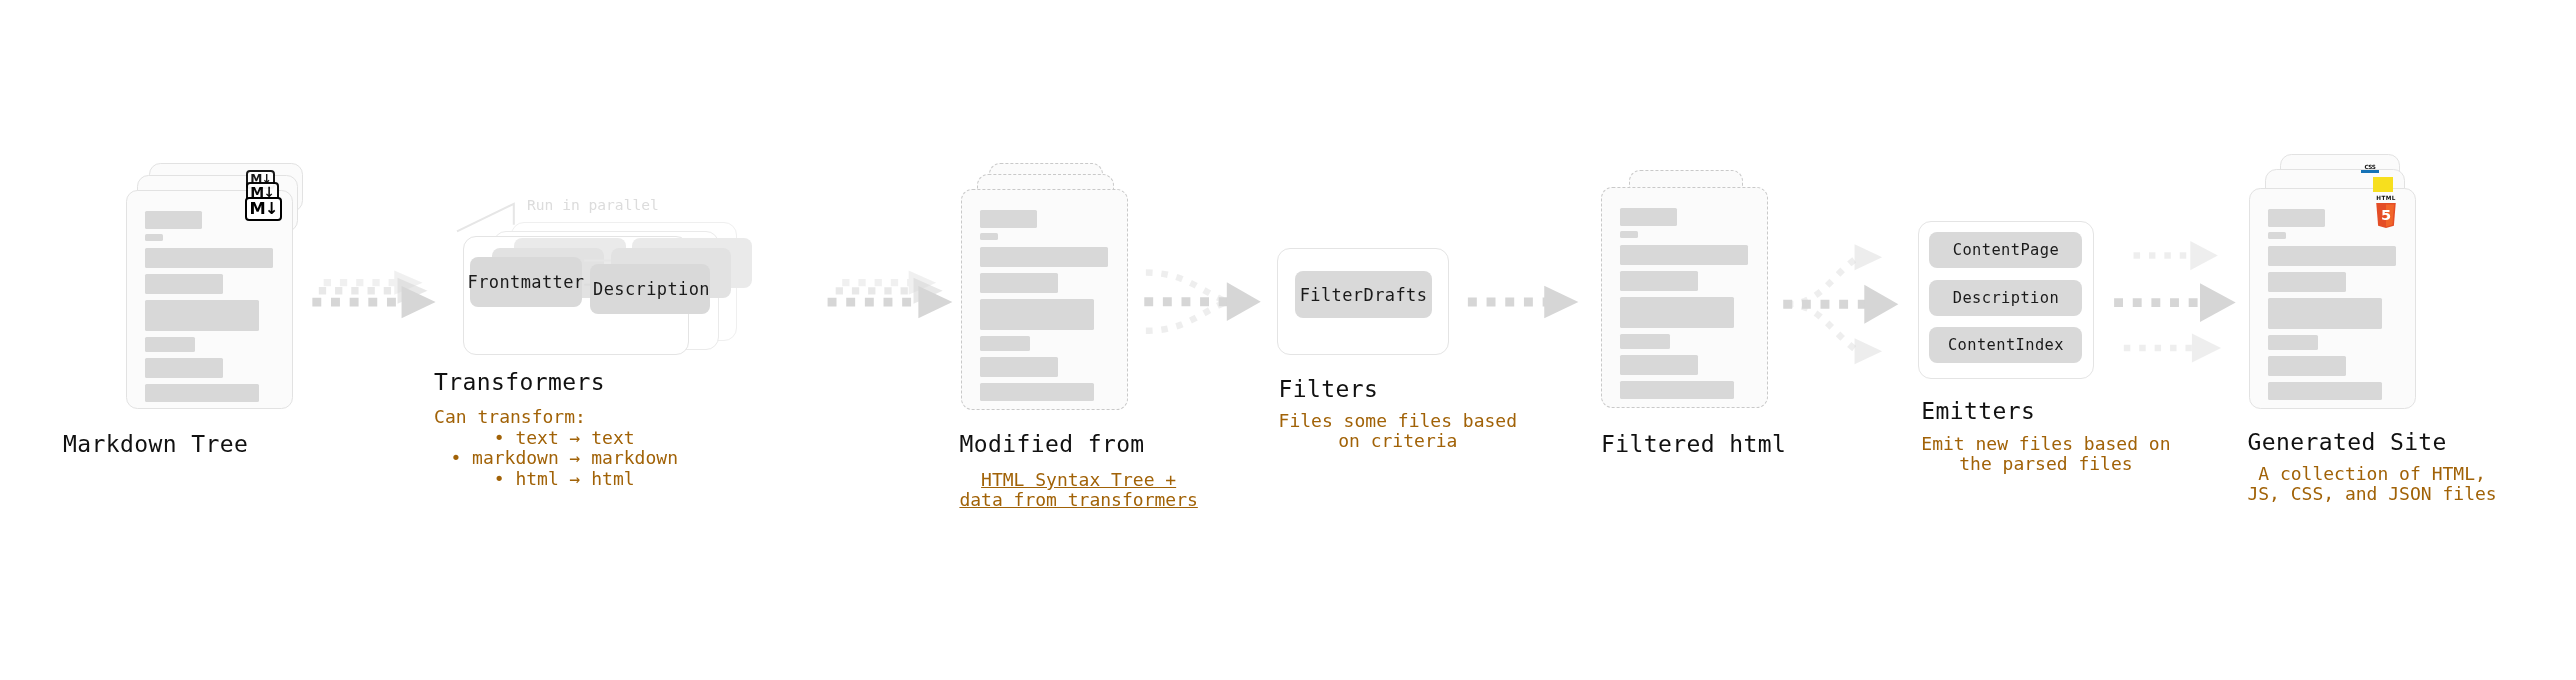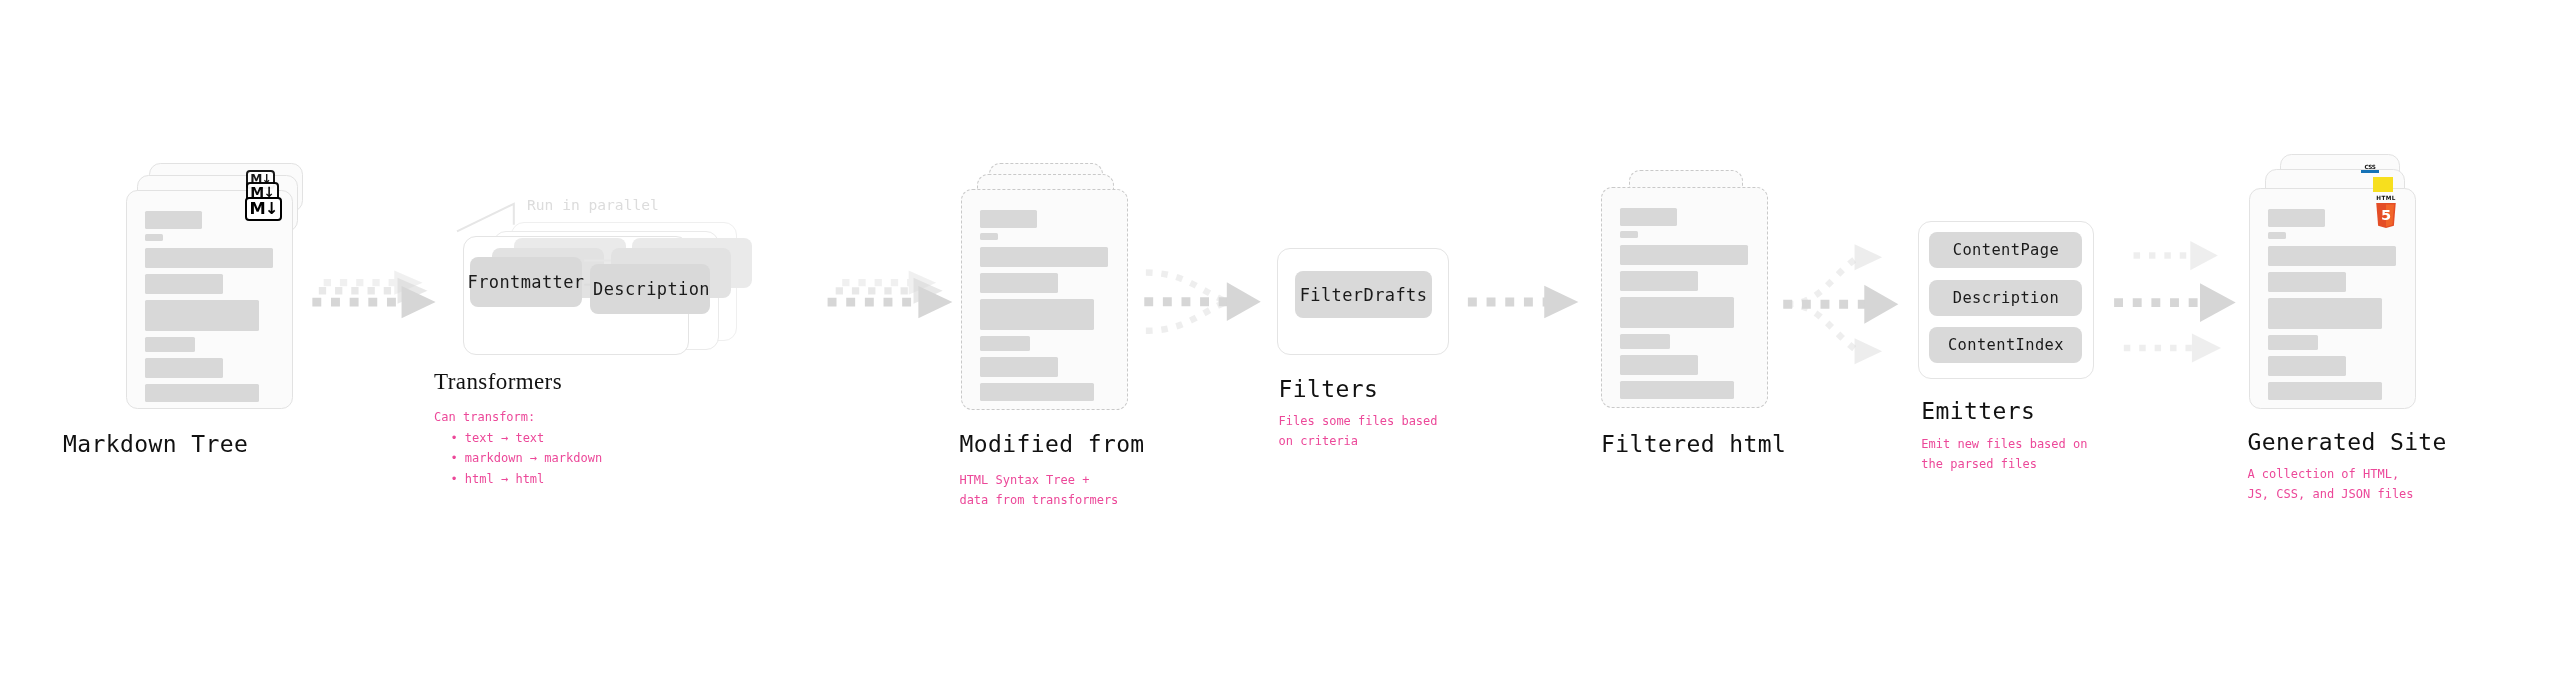--- a/index.html
+++ b/index.html
@@ -93,24 +93,25 @@
   
   .title {
     position: absolute;
     font-size: 23px;
     color: #111111;
     letter-spacing: 0.4px;
     white-space: nowrap;
   }
   .subtitle {
     position: absolute;
-    font-size: 12px;
+    font-size: 18px;
     line-height: 20.3px;
-    color: #ec4899;
+    color: #a16207;
     white-space: pre;
+    text-align: center;
   }
   .annot {
     position: absolute;
     font-size: 14.6px;
     color: #dcdcdc;
     white-space: nowrap;
   }
 
   .bullets { list-style: none; }
   .bullets li { white-space: pre; }
@@ -202,21 +203,21 @@
         <polygon points="44,32 56,38 44,44"></polygon>
       </g>
     </svg>
 
     <div class="chip" style="left:193px; top:49px; width:120px; height:50px; background:#eaeaea; font-size:0;"></div>
     <div class="chip" style="left:172px; top:59px; width:120px; height:50px; background:#e2e2e2; font-size:0;"></div>
     <div class="chip" style="left:151px; top:75px; width:120px; height:50px;justify-content:flex-end;">
       <span>Description</span>
     </div>
 
-    <div class="title" style="left:-4.9px; top:180px;font-family:Liberation Serif, serif;">Transformers</div>
+    <div class="title" style="left:-4.9px; top:180px;">Transformers</div>
 
     <div class="subtitle" style="left:-4.9px; top:218px;">Can transform:</div>
 
     <ul class="bullets" style="position:absolute; left:11.4px; top:239px;">
       <li class="subtitle" style="position:relative; left:0; top:0;">• text → text</li>
       <li class="subtitle" style="position:relative; left:0; top:0;">• markdown → markdown</li>
       <li class="subtitle" style="position:relative; left:0; top:0;">• html → html</li>
     </ul>
   </div>
 
@@ -246,21 +247,21 @@
         <div class="skel" style="left:18px; top:57px; width:128px; height:19.5px;"></div>
         <div class="skel" style="left:18px; top:83px; width:78px; height:19.5px;"></div>
         <div class="skel" style="left:18px; top:109px; width:114px; height:31px;"></div>
         <div class="skel" style="left:18px; top:146px; width:50px; height:14.6px;"></div>
         <div class="skel" style="left:18px; top:167px; width:78px; height:19.5px;"></div>
         <div class="skel" style="left:18px; top:193px; width:114px; height:18px;"></div>
       </div>
     </div>
 
     <div class="title" style="left:-1.6px; top:268px;">Modified from</div>
-    <div class="subtitle" style="left:-1.6px; top:307px;">HTML Syntax Tree +
+    <div class="subtitle" style="left:-1.6px; top:307px;text-decoration:underline;">HTML Syntax Tree +
 data from transformers</div>
   </div>
 
   <svg class="node" style="left:1136px; top:258px; width:146px; height:89px;" viewBox="0 0 180 110">
     <g opacity="0.4" fill="none" stroke="#d6d6d6" stroke-width="8" stroke-dasharray="8 11">
       <path d="M12 18 C 60 18, 78 40, 112 54"></path>
       <path d="M12 90 C 60 90, 78 68, 112 54"></path>
     </g>
     <g opacity="1">
       <line x1="10" y1="54" x2="118" y2="54" stroke="#d6d6d6" stroke-width="11" stroke-dasharray="11 12"></line>

